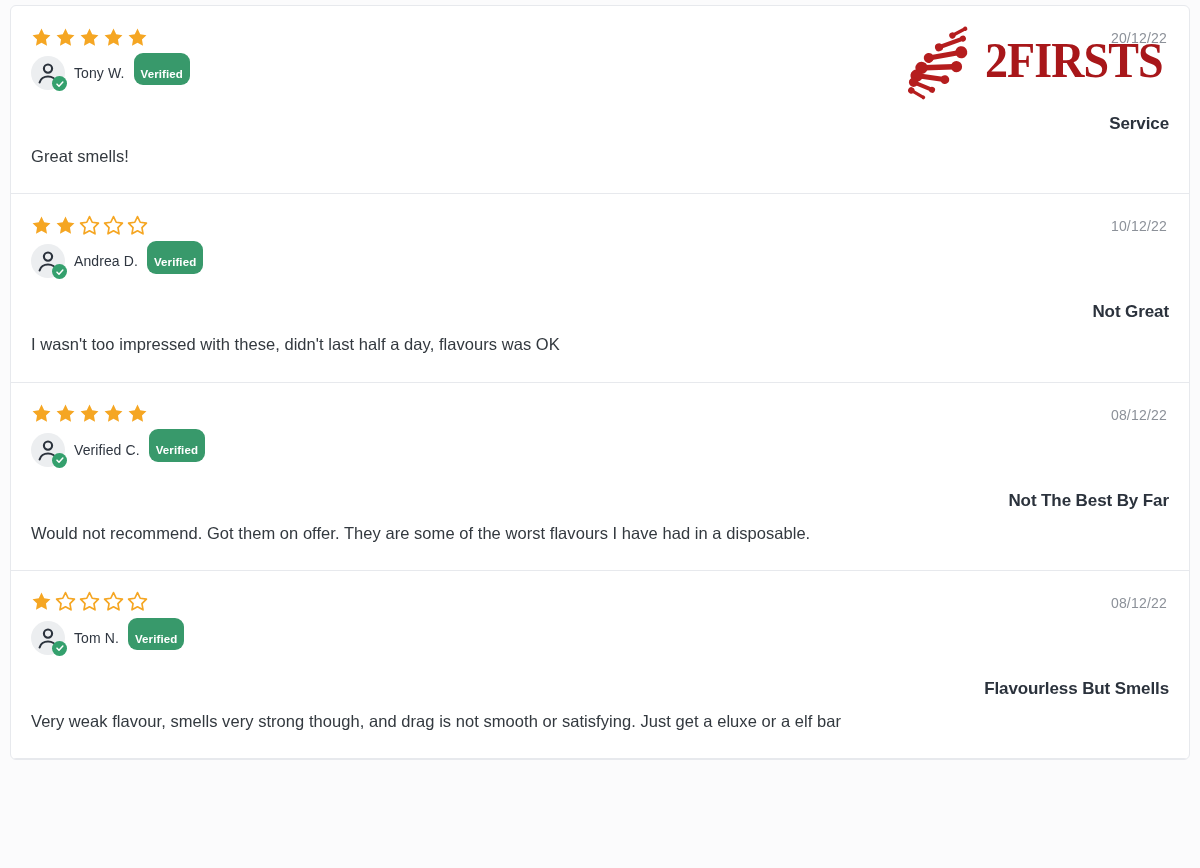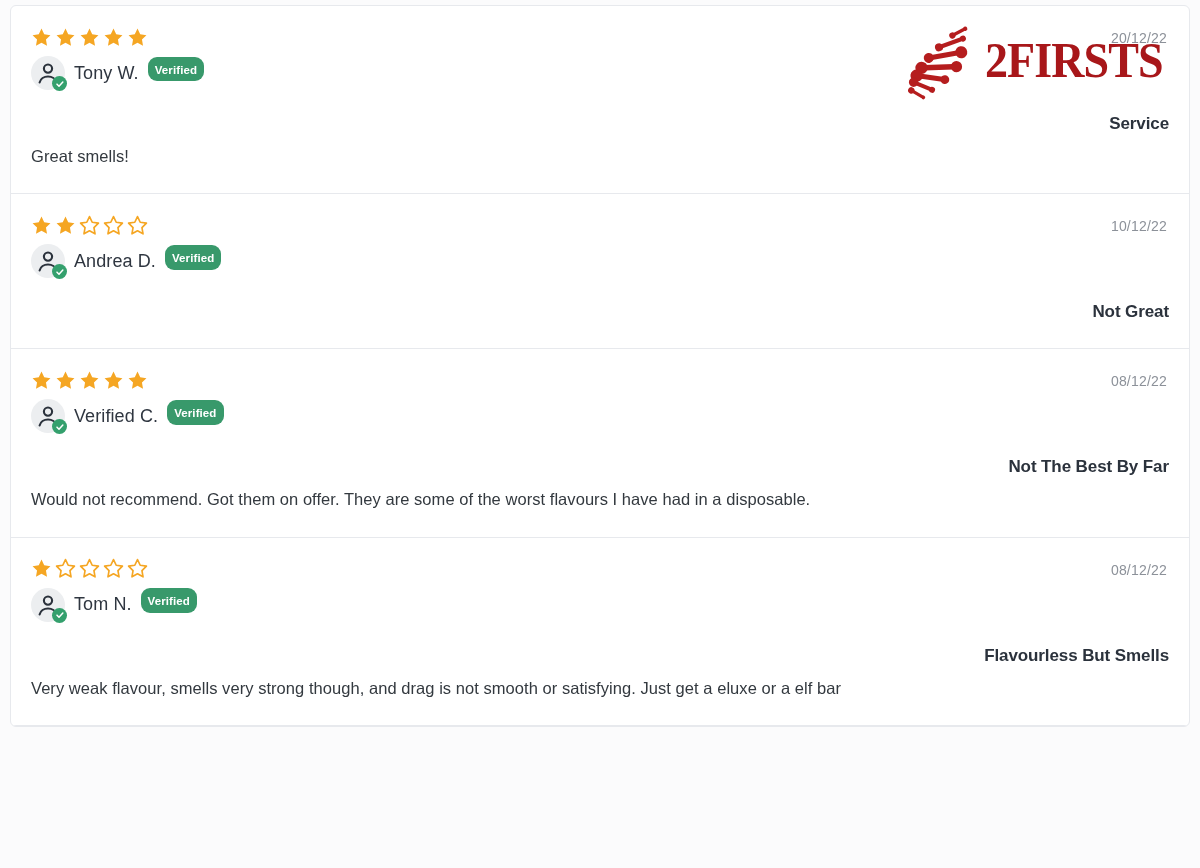--- a/index.html
+++ b/index.html
@@ -89,34 +89,34 @@
     width: 15px;
     height: 15px;
     border-radius: 50%;
     background: #34a06d;
     display: flex;
     align-items: center;
     justify-content: center;
   }
 
   .reviewer-name {
-    font-size: 18px;
+    font-size: 14px;
     color: #2f3640;
     letter-spacing: 0.1px;
     white-space: nowrap;
   }
 
   .verified-badge {
     display: inline-block;
     background: #38996b;
     color: #ffffff;
     font-size: 11.5px;
     font-weight: 700;
     line-height: 1;
-    padding: 8px 7px 5px 7px;
+    padding: 16px 7px 5px 7px;
     border-radius: 9px;
     white-space: nowrap;
     letter-spacing: 0.1px;
     transform: translateY(-4px);
   }
 
   .review-title {
     margin-top: 22px;
     font-size: 17px;
     font-weight: 700;
@@ -244,20 +244,21 @@
             <div class="avatar-check" style="background: rgb(52, 160, 109);">
               <svg viewBox="0 0 12 12" width="10" height="10">
                 <path d="M2.4 6.2 L4.8 8.6 L9.4 3.6" fill="none" stroke="#ffffff" stroke-width="1.8" stroke-linecap="round" stroke-linejoin="round"></path>
               </svg>
             </div>
           </div>
           <span class="reviewer-name">Andrea D.</span>
           <span class="verified-badge" style="background: rgb(56, 153, 107);">Verified</span>
         </div>
         <div class="review-title">Not Great</div>
+        <div class="review-body">I wasn't too impressed with these, didn't last half a day, flavours was OK</div>
         <div class="review-date">10/12/22</div>
       </div>
       <div class="review">
         <div class="stars">
           <svg class="star" viewBox="0 0 24 24">
             <path d="M12 1.8 L15.1 8.3 L22.2 9.3 L17.1 14.4 L18.3 21.5 L12 18.1 L5.7 21.5 L6.9 14.4 L1.8 9.3 L8.9 8.3 Z" fill="#f5a623"></path>
           </svg>
           <svg class="star" viewBox="0 0 24 24">
             <path d="M12 1.8 L15.1 8.3 L22.2 9.3 L17.1 14.4 L18.3 21.5 L12 18.1 L5.7 21.5 L6.9 14.4 L1.8 9.3 L8.9 8.3 Z" fill="#f5a623"></path>
           </svg>

